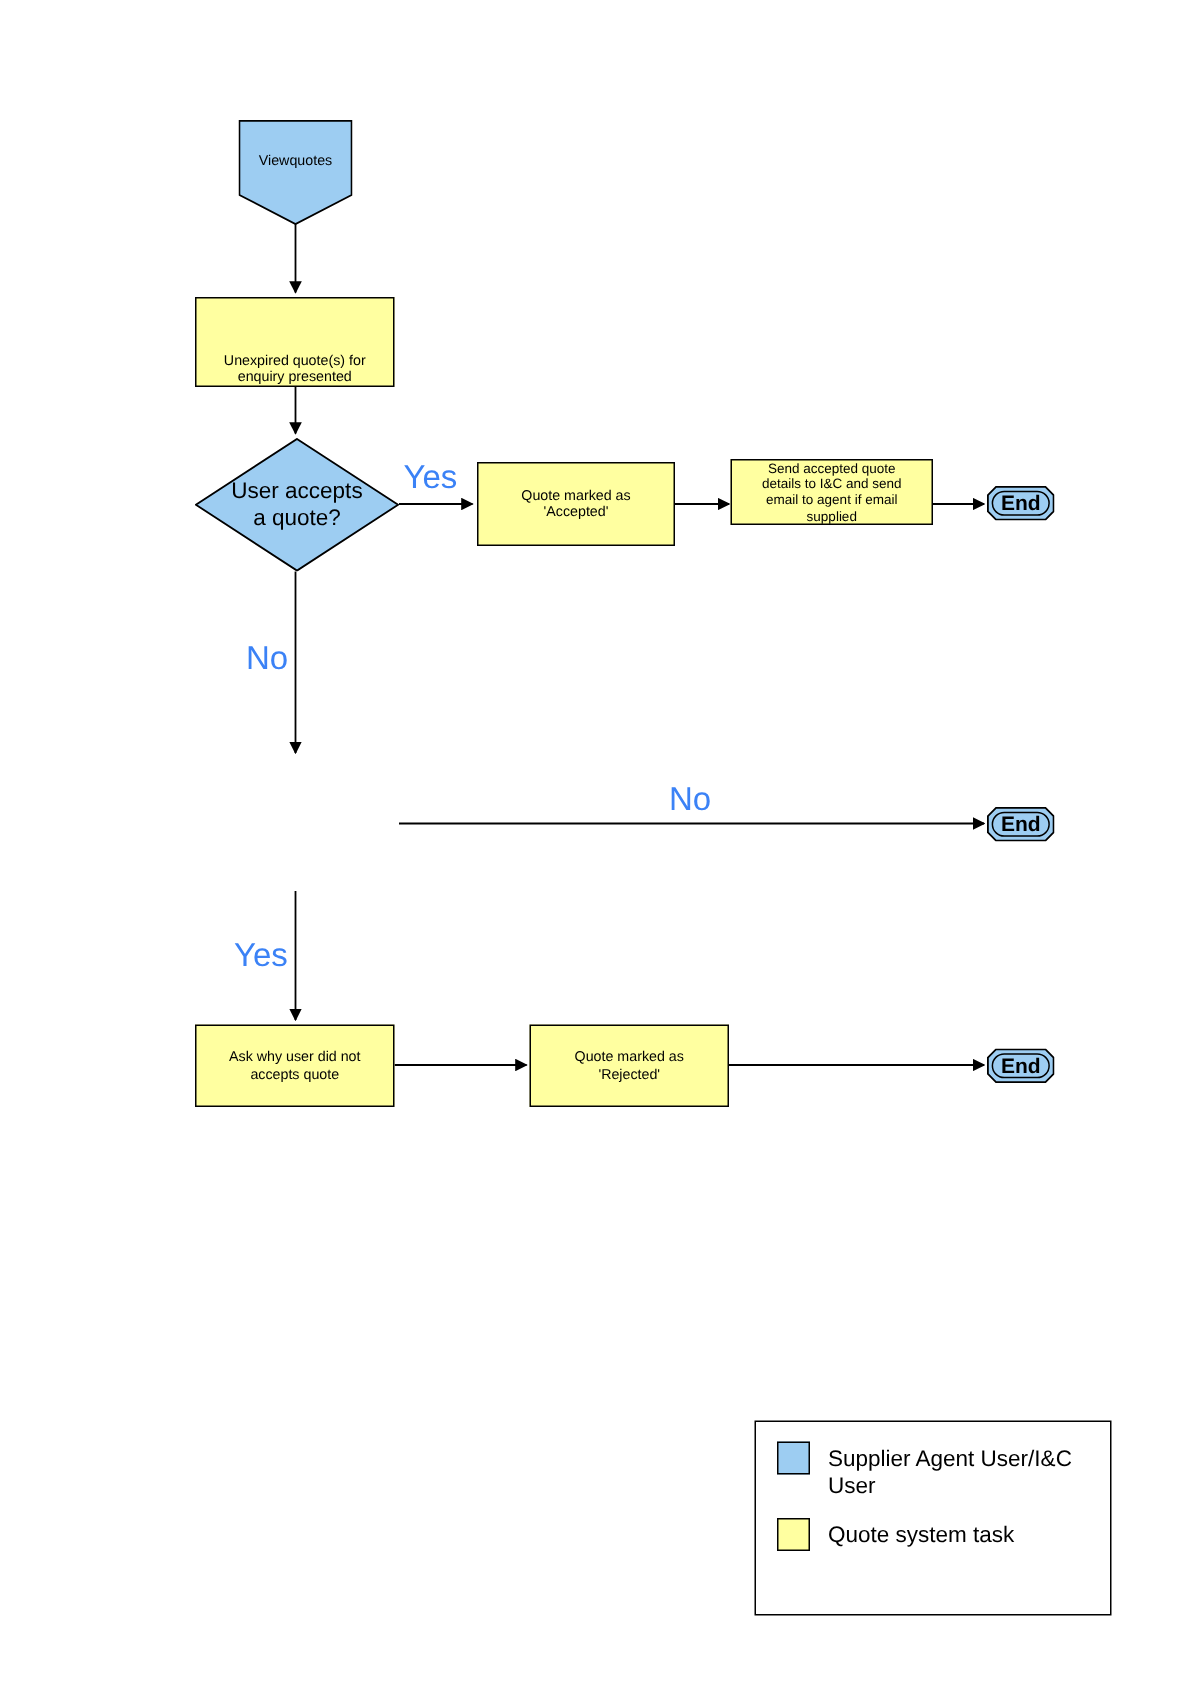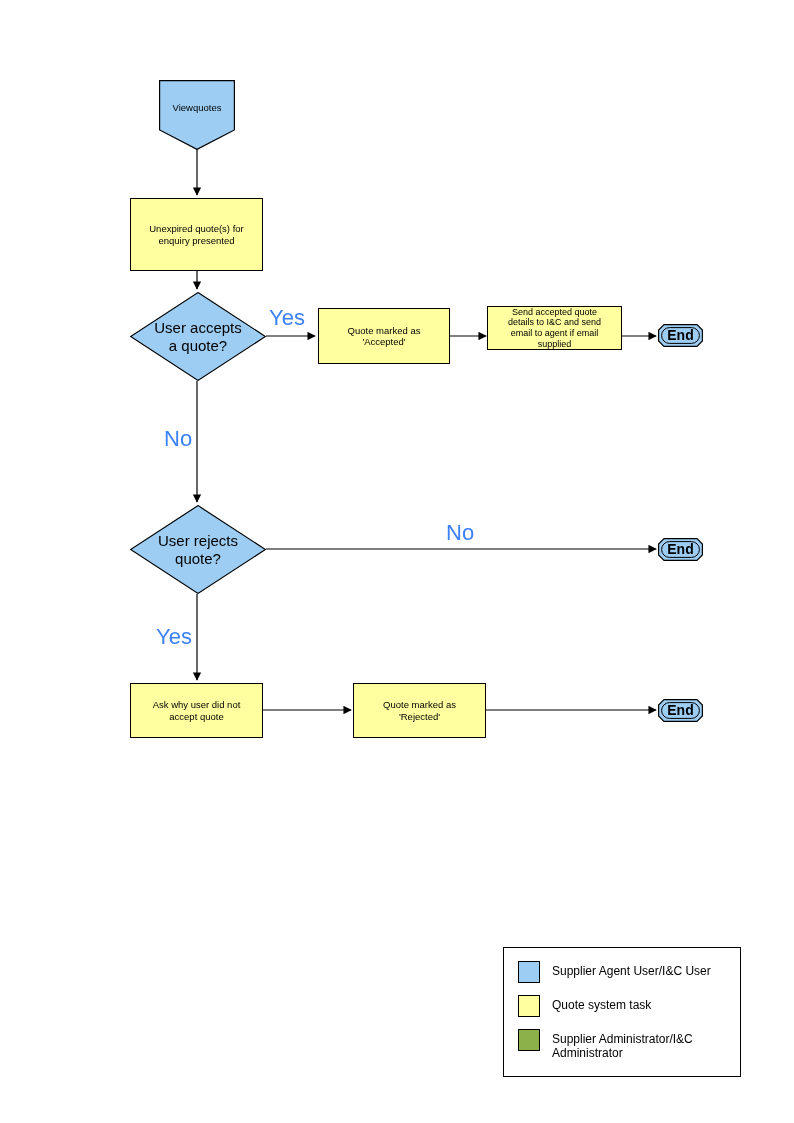--- a/index.html
+++ b/index.html
@@ -127,21 +127,21 @@
   .legend-row:last-child { margin-bottom: 0; }
   .legend-swatch {
     width: 22px;
     height: 22px;
     border: 1px solid #000000;
     box-sizing: border-box;
     flex: 0 0 auto;
     margin-right: 12px;
   }
   .legend-label {
-    font-size: 12px;
+    font-size: 15px;
     color: #000000;
     line-height: 1.2;
     padding-top: 3px;
     max-width: 180px;
   }
 </style>
 </head>
 <body>
 
 <div id="canvas">
@@ -176,21 +176,21 @@
     </g>
   </svg>
 
   <div class="node startnode" style="left:159px; top:80px; width:76px; height:70px;">
     <svg class="pent-shape" viewBox="0 0 76 70" preserveAspectRatio="none" xmlns="http://www.w3.org/2000/svg">
       <polygon points="0.6,0.6 75.4,0.6 75.4,50 38,69.4 0.6,50" fill="#9dcdf2" stroke="#000000" stroke-width="1.2"></polygon>
     </svg>
     <span class="node-text">Viewquotes</span>
   </div>
 
-  <div class="node proc" style="left:130px; top:198px; width:133px; height:73px;">
+  <div class="node proc" style="left:130px; top:198px; width:133px; height:60px;align-items:flex-end;">
     <span class="node-text">Unexpired quote(s) for
 enquiry presented</span>
   </div>
 
   <div class="node decision" style="left:130px; top:292px; width:136px; height:89px;">
     <svg class="dia-shape" viewBox="0 0 136 89" preserveAspectRatio="none" xmlns="http://www.w3.org/2000/svg">
       <polygon points="68,0.6 135.4,44.5 68,88.4 0.6,44.5" fill="#9dcdf2" stroke="#000000" stroke-width="1.2"></polygon>
     </svg>
     <span class="node-text">User accepts
 a quote?</span>
@@ -209,39 +209,32 @@
   </div>
 
   <div class="node endnode" style="left:658px; top:324px; width:45px; height:23px;">
     <svg class="end-shape" viewBox="0 0 45 23" preserveAspectRatio="none" xmlns="http://www.w3.org/2000/svg">
       <path d="M 6,0.6 H 39 L 44.4,6 V 17 L 39,22.4 H 6 L 0.6,17 V 6 Z" fill="#9dcdf2" stroke="#000000" stroke-width="1.2"></path>
       <rect x="3.6" y="3.6" width="37.8" height="15.8" rx="7.9" ry="7.9" fill="none" stroke="#000000" stroke-width="1"></rect>
     </svg>
     <span class="node-text">End</span>
   </div>
 
-  <div class="node decision" style="left:130px; top:505px; width:136px; height:89px;">
-    <svg class="dia-shape" viewBox="0 0 136 89" preserveAspectRatio="none" xmlns="http://www.w3.org/2000/svg">
-      <polygon points="68,0.6 135.4,44.5 68,88.4 0.6,44.5" fill="#9dcdf2" stroke="#000000" stroke-width="1.2"></polygon>
-    </svg>
-    <span class="node-text">User rejects
-quote?</span>
-  </div>
 
   <div class="node endnode" style="left:658px; top:538px; width:45px; height:23px;">
     <svg class="end-shape" viewBox="0 0 45 23" preserveAspectRatio="none" xmlns="http://www.w3.org/2000/svg">
       <path d="M 6,0.6 H 39 L 44.4,6 V 17 L 39,22.4 H 6 L 0.6,17 V 6 Z" fill="#9dcdf2" stroke="#000000" stroke-width="1.2"></path>
       <rect x="3.6" y="3.6" width="37.8" height="15.8" rx="7.9" ry="7.9" fill="none" stroke="#000000" stroke-width="1"></rect>
     </svg>
     <span class="node-text">End</span>
   </div>
 
   <div class="node proc" style="left:130px; top:683px; width:133px; height:55px;">
     <span class="node-text">Ask why user did not
-accept quote</span>
+accepts quote</span>
   </div>
 
   <div class="node proc" style="left:353px; top:683px; width:133px; height:55px;">
     <span class="node-text">Quote  marked as
 'Rejected'</span>
   </div>
 
   <div class="node endnode" style="left:658px; top:699px; width:45px; height:23px;">
     <svg class="end-shape" viewBox="0 0 45 23" preserveAspectRatio="none" xmlns="http://www.w3.org/2000/svg">
       <path d="M 6,0.6 H 39 L 44.4,6 V 17 L 39,22.4 H 6 L 0.6,17 V 6 Z" fill="#9dcdf2" stroke="#000000" stroke-width="1.2"></path>
@@ -260,20 +253,15 @@
 
   <div id="legend">
     <div class="legend-row">
       <span class="legend-swatch" style="background:#9dcdf2;"></span>
       <span class="legend-label">Supplier Agent User/I&amp;C User</span>
     </div>
     <div class="legend-row">
       <span class="legend-swatch" style="background:#ffffa0;"></span>
       <span class="legend-label">Quote system task</span>
     </div>
-    <div class="legend-row">
-      <span class="legend-swatch" style="background:#8cb04a;"></span>
-      <span class="legend-label" style="white-space:pre-line;">Supplier Administrator/I&amp;C
-Administrator</span>
-    </div>
   </div>
 
 </div>
 
 </body></html>

